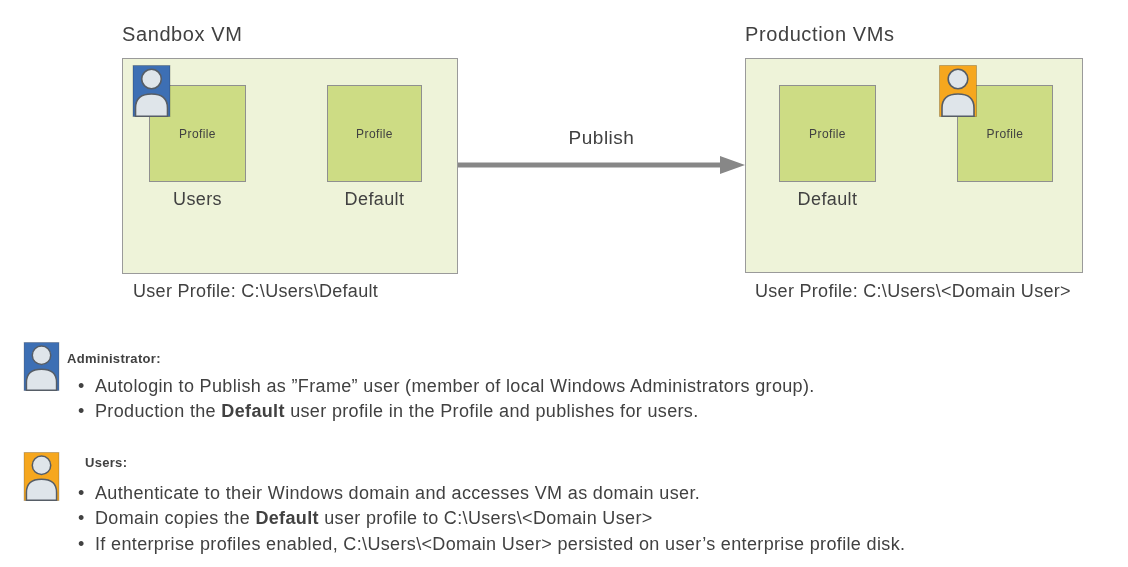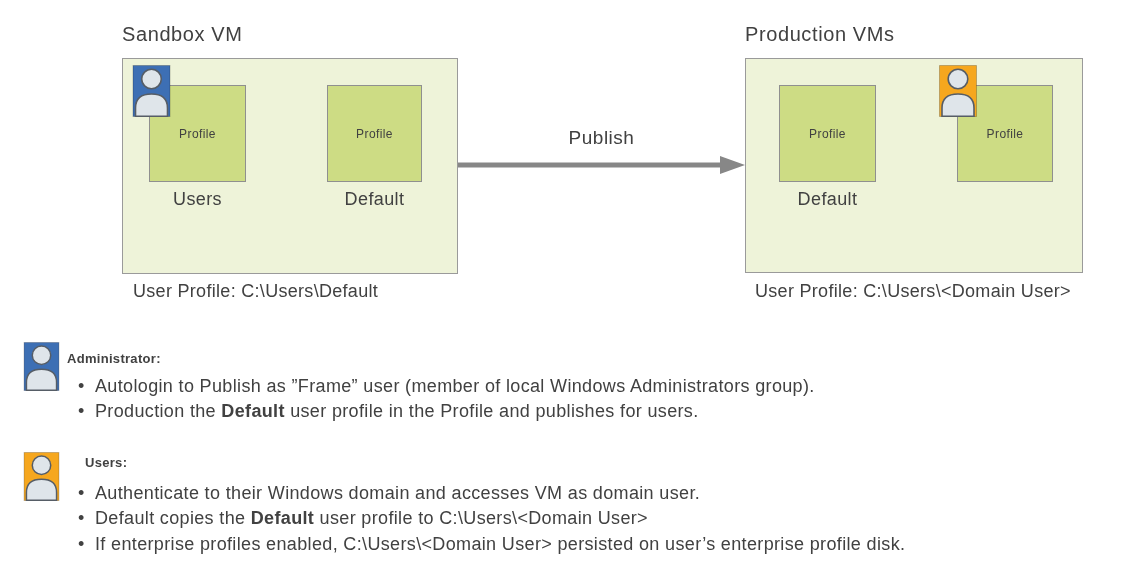--- a/index.html
+++ b/index.html
@@ -121,21 +121,21 @@
     </svg>
   </div>
   <div class="abs legend-heading" style="left:61px;top:451px;margin-left:24px;">Users:</div>
   <div class="abs bullet-list" style="left:67px;top:481px;">
     <div class="bullet-row">
       <span class="marker">•</span>
       <span class="bt"><span>Authenticate to their Windows domain and accesses VM as domain user.</span><b></b><span></span></span>
     </div>
     <div class="bullet-row">
       <span class="marker">•</span>
-      <span class="bt"><span>Default copies the </span><b>Default</b><span> user profile to C:\Users\&lt;Domain User&gt;</span></span>
+      <span class="bt"><span>Domain copies the </span><b>Default</b><span> user profile to C:\Users\&lt;Domain User&gt;</span></span>
     </div>
     <div class="bullet-row">
       <span class="marker">•</span>
       <span class="bt"><span>If enterprise profiles enabled, C:\Users\&lt;Domain User&gt; persisted on user’s enterprise profile disk.</span><b></b><span></span></span>
     </div>
   </div>
 
 </div>
 
 </body></html>

